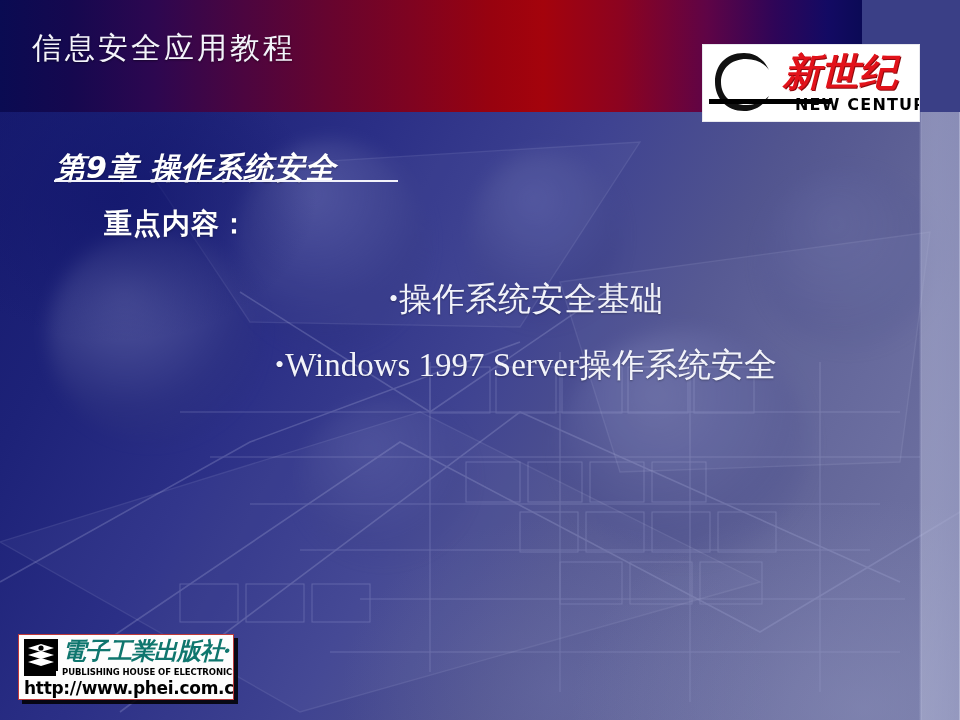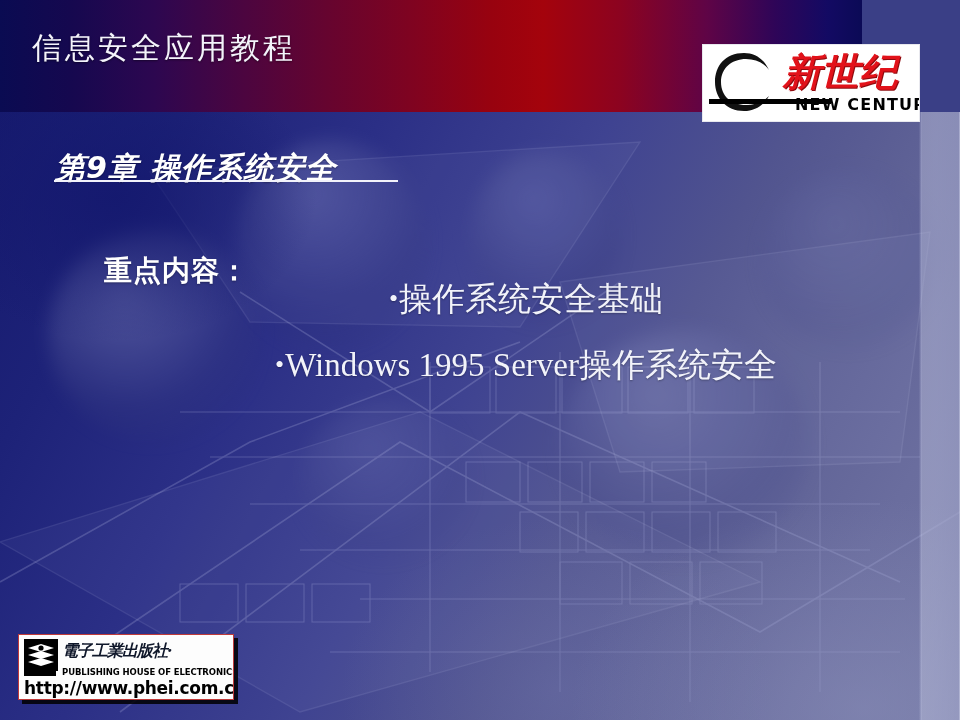--- a/index.html
+++ b/index.html
@@ -174,21 +174,20 @@
   .subheading {
     position: absolute;
     left: 104px; top: 205px;
     font-family: "DejaVu Sans", "Liberation Sans", sans-serif;
     font-size: 28px;
     font-weight: bold;
     color: #ffffff;
     letter-spacing: 1px;
     white-space: nowrap;
     text-shadow: 0 1px 2px rgba(0,0,0,.3);
-    margin-top: 47px;
   }
   .bullets {
     position: absolute;
     left: 146px; top: 266px;
     width: 760px;
     text-align: center;
   }
   .bullet {
     font-family: "Liberation Serif", "DejaVu Serif", serif;
     font-size: 33px;
@@ -212,24 +211,24 @@
     box-shadow: 4px 4px 0 rgba(0,0,0,.85);
     border: 1px solid #c03a3a;
     box-sizing: border-box;
     overflow: hidden;
   }
   .pub-icon { position: absolute; left: 5px; top: 4px; width: 34px; height: 32px; }
   .pub-cn {
     position: absolute;
     left: 43px; top: -1px;
     font-family: "DejaVu Serif", "Liberation Serif", serif;
-    font-size: 16px;
+    font-size: 24px;
     font-weight: bold;
     font-style: italic;
-    color: #0f172a;
+    color: #0f766e;
     letter-spacing: -1px;
     white-space: nowrap;
     line-height: 34px;
   }
   .pub-bar { position: absolute; left: 5px; top: 36px; width: 32px; height: 5px; background: #000; }
   .pub-en {
     position: absolute;
     left: 43px; top: 32px;
     font-family: "DejaVu Sans", "Liberation Sans", sans-serif;
     font-size: 8.5px;
@@ -332,21 +331,21 @@
   <div class="chapter-title">第9章 操作系统安全</div>
   <div class="chapter-underline"></div>
 
   <div class="subheading">重点内容：</div>
 
   <div class="bullets">
     <div class="bullet">
       <span class="dot">•</span><span>操作系统安全基础</span>
     </div>
     <div class="bullet">
-      <span class="dot">•</span><span>Windows 1995 Server操作系统安全</span>
+      <span class="dot">•</span><span>Windows 1997 Server操作系统安全</span>
     </div>
   </div>
 
   <div class="publisher">
     <svg class="pub-icon" viewBox="0 0 34 32">
       <rect x="0" y="0" width="34" height="32" fill="#000"></rect>
       <path d="M4 9 L17 5 L30 9 L17 13 Z" fill="#fff"></path>
       <path d="M4 16 L17 12 L30 16 L17 20 Z" fill="#fff"></path>
       <path d="M4 23 L17 19 L30 23 L17 27 Z" fill="#fff"></path>
       <circle cx="17" cy="9" r="2.6" fill="#000"></circle>

